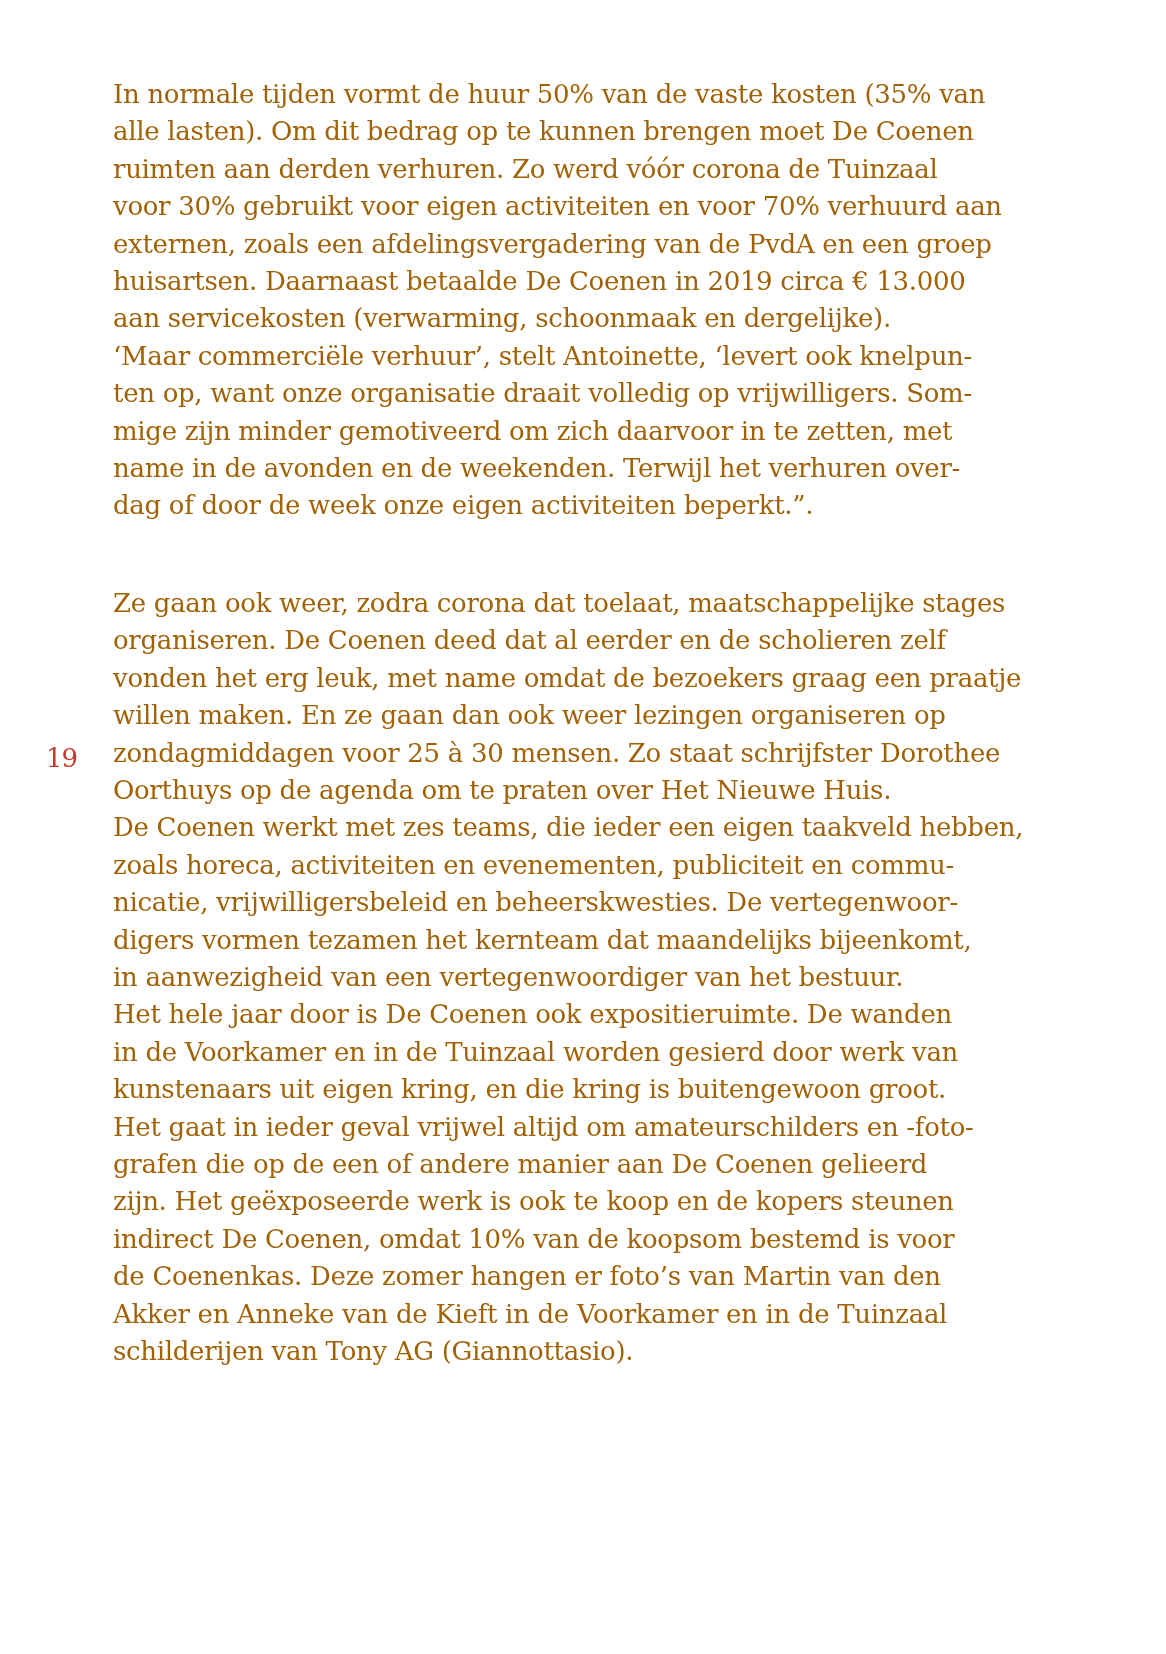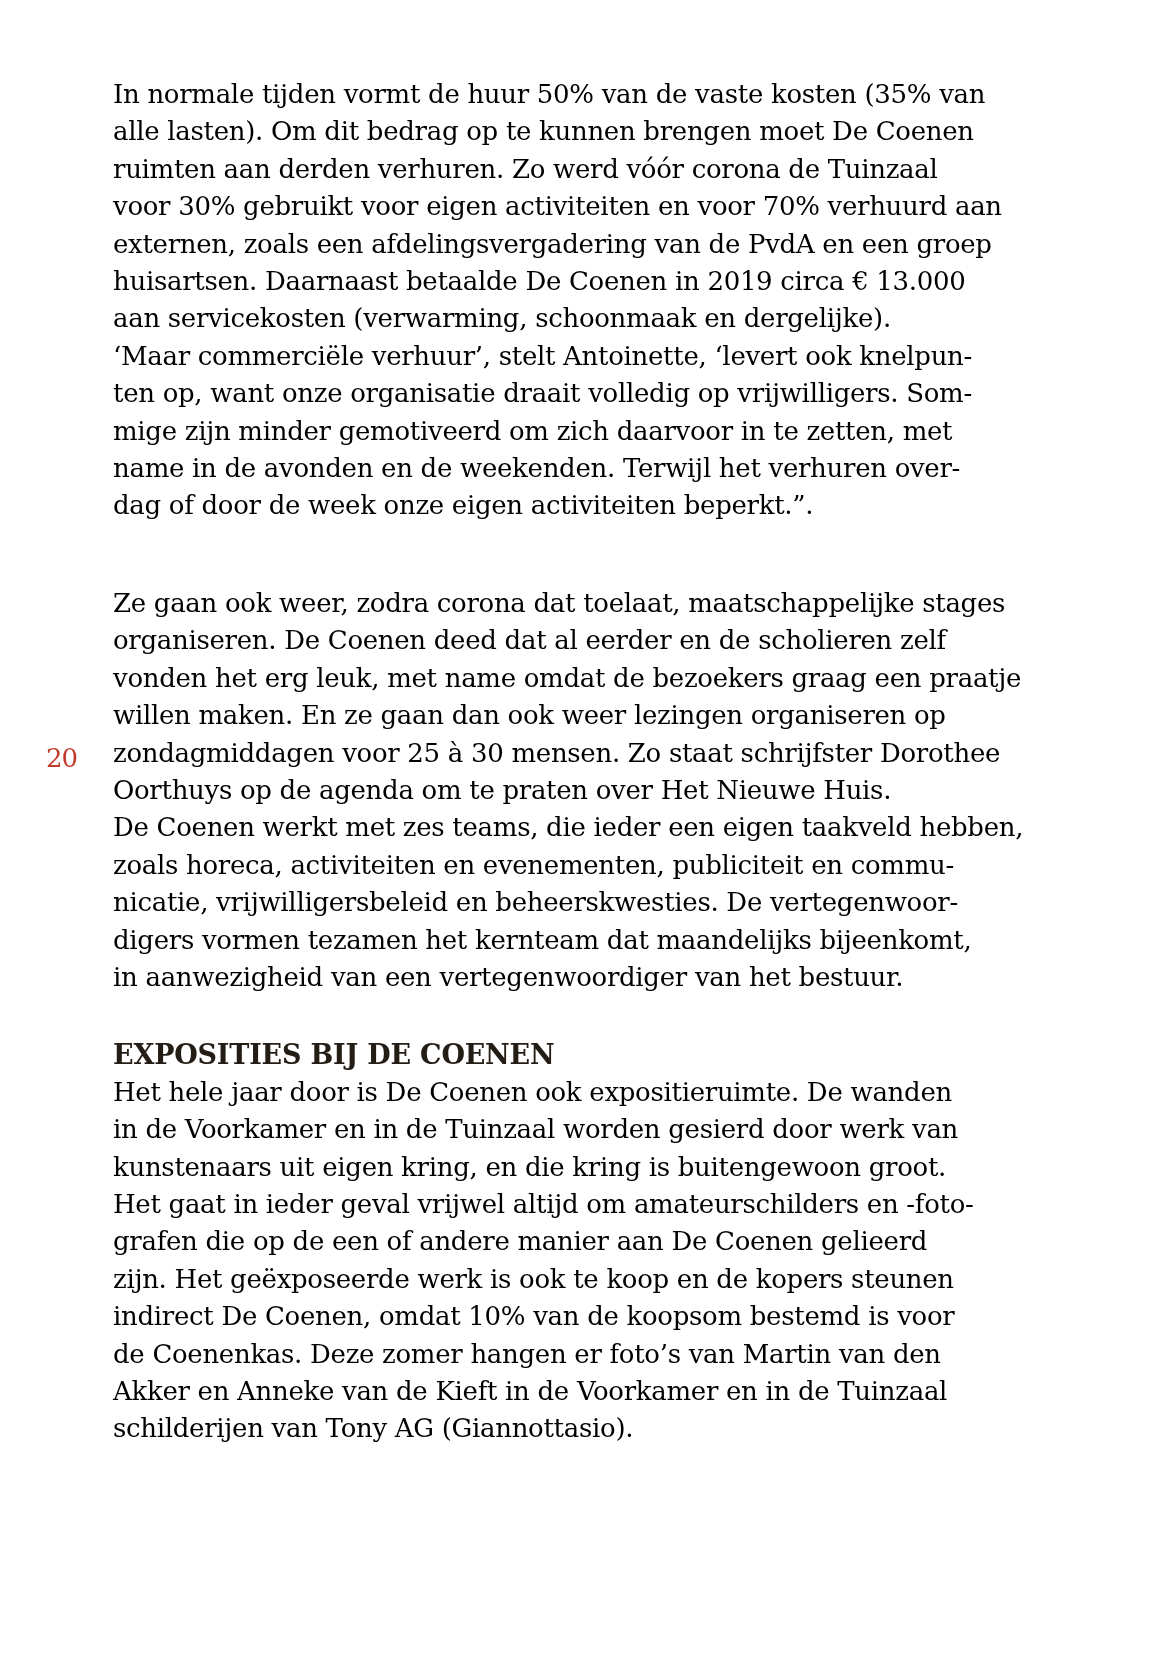--- a/index.html
+++ b/index.html
@@ -30,40 +30,40 @@
       left: 113px;
       top: 76px;
       width: 900px;
     }
     .body-par {
       margin: 0;
       white-space: pre;
       font-size: 26px;
       line-height: 37.4px;
       letter-spacing: -0.3px;
-      color: #000000;
+      color: #a16207;
     }
     .par-gap {
       margin-top: 60px;
     }
     .section-heading {
       margin: 40px 0 0 0;
       font-size: 27px;
       font-weight: bold;
       line-height: 37.4px;
       letter-spacing: -0.2px;
       color: #241d16;
       white-space: pre;
     }
   </style>
 </head>
 <body>
 
 <div class="page">
-  <div class="page-number">20</div>
+  <div class="page-number">19</div>
 
   <div class="text-column">
     <p class="body-par">In normale tijden vormt de huur 50% van de vaste kosten (35% van
 alle lasten). Om dit bedrag op te kunnen brengen moet De Coenen
 ruimten aan derden verhuren. Zo werd vóór corona de Tuinzaal
 voor 30% gebruikt voor eigen activiteiten en voor 70% verhuurd aan
 externen, zoals een afdelingsvergadering van de PvdA en een groep
 huisartsen. Daarnaast betaalde De Coenen in 2019 circa € 13.000
 aan servicekosten (verwarming, schoonmaak en dergelijke).
 ‘Maar commerciële verhuur’, stelt Antoinette, ‘levert ook knelpun-
@@ -77,21 +77,20 @@
 vonden het erg leuk, met name omdat de bezoekers graag een praatje
 willen maken. En ze gaan dan ook weer lezingen organiseren op
 zondagmiddagen voor 25 à 30 mensen. Zo staat schrijfster Dorothee
 Oorthuys op de agenda om te praten over Het Nieuwe Huis.
 De Coenen werkt met zes teams, die ieder een eigen taakveld hebben,
 zoals horeca, activiteiten en evenementen, publiciteit en commu-
 nicatie, vrijwilligersbeleid en beheerskwesties. De vertegenwoor-
 digers vormen tezamen het kernteam dat maandelijks bijeenkomt,
 in aanwezigheid van een vertegenwoordiger van het bestuur.</p>
 
-    <h2 class="section-heading">EXPOSITIES BIJ DE COENEN</h2>
 
     <p class="body-par">Het hele jaar door is De Coenen ook expositieruimte. De wanden
 in de Voorkamer en in de Tuinzaal worden gesierd door werk van
 kunstenaars uit eigen kring, en die kring is buitengewoon groot.
 Het gaat in ieder geval vrijwel altijd om amateurschilders en -foto-
 grafen die op de een of andere manier aan De Coenen gelieerd
 zijn. Het geëxposeerde werk is ook te koop en de kopers steunen
 indirect De Coenen, omdat 10% van de koopsom bestemd is voor
 de Coenenkas. Deze zomer hangen er foto’s van Martin van den
 Akker en Anneke van de Kieft in de Voorkamer en in de Tuinzaal

